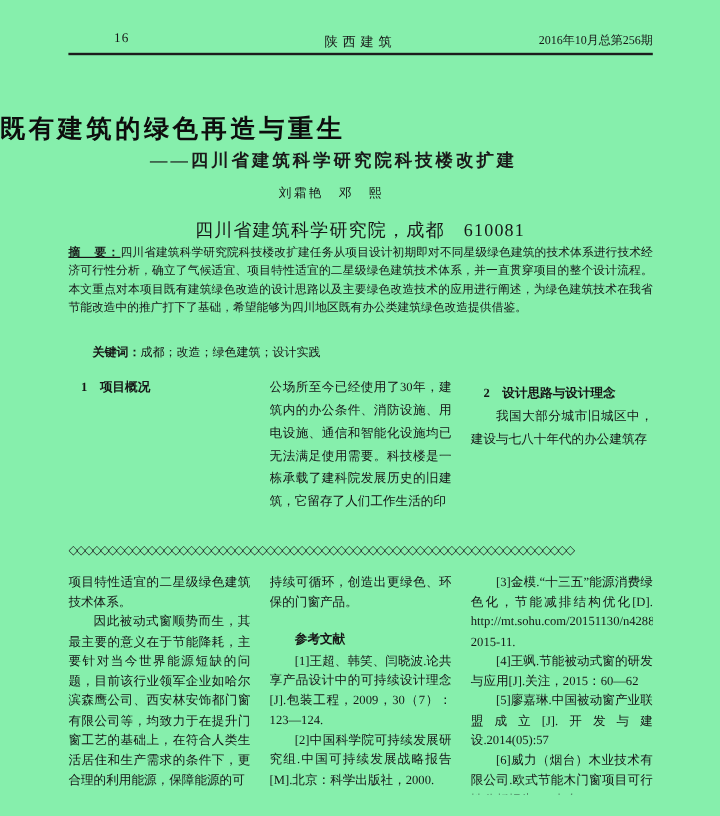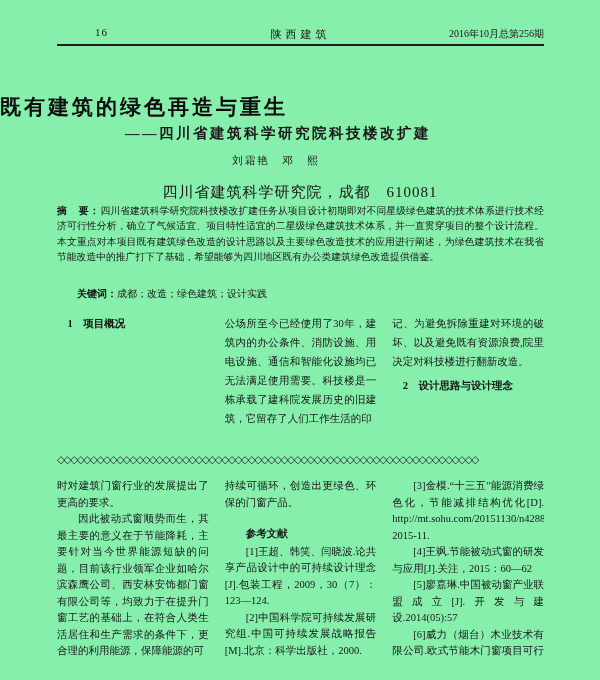--- a/index.html
+++ b/index.html
@@ -19,21 +19,21 @@
   .art-title{position:absolute;top:93px;left:0;width:600px;margin:0;
     font-size:21px;font-weight:bold;letter-spacing:3px;color:#0d0d0d;}
   .art-subtitle{position:absolute;top:124px;left:0;width:556px;margin:0;text-align:center;
     font-size:14.5px;font-weight:600;letter-spacing:2.5px;color:#1a1a1a;}
   .authors{position:absolute;top:154px;left:0;width:552px;text-align:center;font-size:10.5px;letter-spacing:2px;}
   .affiliation{position:absolute;top:171px;left:0;width:600px;text-align:center;font-size:15px;letter-spacing:1px;margin-top:12px;}
 
   
   .abstract{position:absolute;top:203px;left:57px;width:487px;margin:0;
     font-size:9.8px;line-height:15.3px;text-align:justify;text-indent:0;}
-  .abstract .lbl{font-weight:bold;letter-spacing:1px;}
+  .abstract .lbl{font-weight:bold;letter-spacing:1px;text-decoration:underline;}
   .keywords{position:absolute;top:287px;left:57px;width:487px;margin:0;font-size:10px;text-indent:2em;}
   .keywords .lbl{font-weight:bold;}
 
   
   .cols{position:absolute;left:57px;width:487px;display:flex;gap:16px;}
   .cols-top{top:314px;height:136px;font-size:10.5px;line-height:19px;}
   .cols-bottom{top:478px;height:184px;font-size:10.5px;line-height:16.5px;}
   .col{flex:1 1 0;min-width:0;text-align:justify;overflow:hidden;}
   .col p{margin:0;}
   .p-indent{text-indent:2em;}
@@ -68,30 +68,30 @@
   <p class="keywords"><span class="lbl">关键词：</span><span>成都；改造；绿色建筑；设计实践</span></p>
 
   <div class="cols cols-top">
     <div class="col">
       <div class="sec-heading">1　项目概况</div>
     </div>
     <div class="col">
       <p>公场所至今已经使用了30年，建筑内的办公条件、消防设施、用电设施、通信和智能化设施均已无法满足使用需要。科技楼是一栋承载了建科院发展历史的旧建筑，它留存了人们工作生活的印</p>
     </div>
     <div class="col">
-      <p>记、为避免拆除重建对环境的破坏、以及避免既有资源浪费,院里决定对科技楼进行翻新改造。</p>
       <div class="sec-heading gap">2　设计思路与设计理念</div>
+      <p class="p-indent">我国大部分城市旧城区中，建设与七八十年代的办公建筑存</p>
     </div>
   </div>
 
   <div class="divider">◇◇◇◇◇◇◇◇◇◇◇◇◇◇◇◇◇◇◇◇◇◇◇◇◇◇◇◇◇◇◇◇◇◇◇◇◇◇◇◇◇◇◇◇◇◇◇◇◇◇◇◇◇◇◇◇◇◇◇◇◇◇◇◇</div>
 
   <div class="cols cols-bottom">
     <div class="col">
-      <p>时对建筑门窗行业的发展提出了更高的要求。</p>
+      <p>项目特性适宜的二星级绿色建筑技术体系。</p>
       <p class="p-indent">因此被动式窗顺势而生，其最主要的意义在于节能降耗，主要针对当今世界能源短缺的问题，目前该行业领军企业如哈尔滨森鹰公司、西安林安饰都门窗有限公司等，均致力于在提升门窗工艺的基础上，在符合人类生活居住和生产需求的条件下，更合理的利用能源，保障能源的可</p>
     </div>
     <div class="col">
       <p>持续可循环，创造出更绿色、环保的门窗产品。</p>
       <div class="ref-heading">参考文献</div>
       <p class="p-indent">[1]王超、韩笑、闫晓波.论共享产品设计中的可持续设计理念[J].包装工程，2009，30（7）：123—124.</p>
       <p class="p-indent">[2]中国科学院可持续发展研究组.中国可持续发展战略报告[M].北京：科学出版社，2000.</p>
     </div>
     <div class="col">
       <p class="p-indent">[3]金模.“十三五”能源消费绿色化，节能减排结构优化[D]. http://mt.sohu.com/20151130/n428810542.shtml，2015-11.</p>

